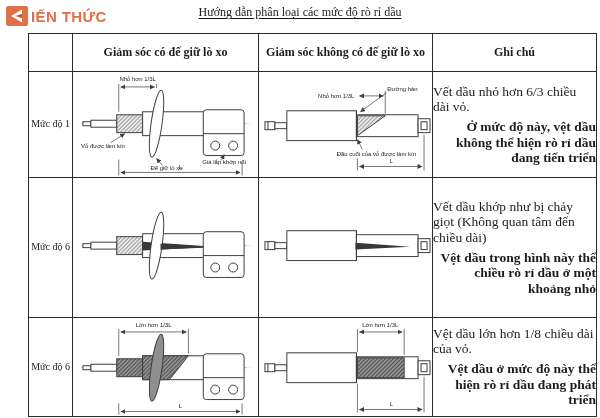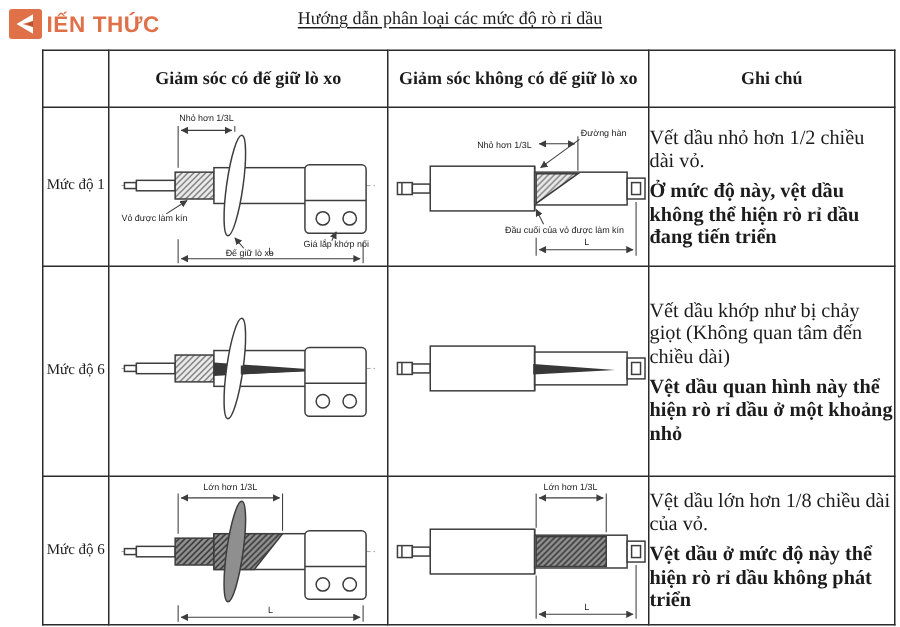--- a/index.html
+++ b/index.html
@@ -23,21 +23,21 @@
     position:absolute; left:28px; top:33px; width:568px; height:382px;
     border-collapse:collapse; table-layout:fixed;
   }
   table.cls td, table.cls th { border:1px solid #2b2b2b; padding:0; vertical-align:middle; }
   th.hd { font-weight:bold; font-size:12px; text-align:center; padding:2px 8px; line-height:1.2; }
   td.level { font-size:10px; text-align:center; padding:0 5px; line-height:1.25; }
   td.diag { vertical-align:middle; }
   td.diag svg { display:block; width:100%; height:100%; }
   td.note { vertical-align:top; padding:2px 4px 2px 5px; }
   .note-n { font-size:13.5px; line-height:1.16; }
-  .note-b { font-size:13.5px; line-height:1.16; font-weight:bold; margin-top:4px; }
+  .note-b { font-size:13.5px; line-height:1.16; font-weight:bold; margin-top:4px;text-align:right; }
   
   .ln  { fill:none; stroke:#3d3d3d; stroke-width:1; }
   .lnw { fill:#ffffff; stroke:#3d3d3d; stroke-width:1; }
   .lnf { fill:url(#hatch); stroke:#3d3d3d; stroke-width:1; }
   .lnd { fill:url(#hatchDark); stroke:#3d3d3d; stroke-width:1; }
   .cl  { fill:none; stroke:#9a9a9a; stroke-width:.6; stroke-dasharray:6 2 1.5 2; }
   .dim { fill:none; stroke:#3d3d3d; stroke-width:.7; }
   .am  { marker-end:url(#ma); }
   .as  { marker-start:url(#ma); }
   .dt  { font-family:"Liberation Sans", sans-serif; font-size:6px; fill:#1d1d1d; }
@@ -143,21 +143,21 @@
           <text class="dt" x="118" y="84" text-anchor="middle">Đầu cuối của vỏ được làm kín</text>
           <line class="dim am" x1="104" y1="78" x2="99" y2="68"></line>
           <line class="dim" x1="99" y1="87" x2="99" y2="99"></line>
           <line class="dim" x1="166" y1="63" x2="166" y2="99"></line>
           <line class="dim am as" x1="101" y1="95" x2="164" y2="95"></line>
           <text class="dt" x="133" y="92" text-anchor="middle">L</text>
         </svg>
       </td>
 
       <td class="note">
-        <div class="note-n">Vết dầu nhỏ hơn 1/2 chiều dài vỏ.</div>
+        <div class="note-n">Vết dầu nhỏ hơn 6/3 chiều dài vỏ.</div>
         <div class="note-b">Ở mức độ này, vệt dầu không thể hiện rò rỉ dầu đang tiến triển</div>
       </td>
     </tr>
 
     <tr style="height:139px">
       <td class="level">Mức độ 6</td>
 
       <td class="diag">
         <svg viewBox="0 0 186 139">
           <line class="cl" x1="8" y1="68" x2="178" y2="68"></line>
@@ -185,21 +185,21 @@
           <rect class="lnw" x="98" y="57" width="62" height="22"></rect>
           <rect class="lnw" x="160" y="61" width="12" height="14"></rect>
           <rect class="ln" x="163" y="64" width="6" height="8"></rect>
           <line class="ln" x1="98" y1="53" x2="98" y2="83"></line>
           <polygon class="blob" points="97,65 152,69 97,72"></polygon>
         </svg>
       </td>
 
       <td class="note">
         <div class="note-n">Vết dầu khớp như bị chảy giọt (Không quan tâm đến chiều dài)</div>
-        <div class="note-b">Vệt dầu quan hình này thể hiện rò rỉ dầu ở một khoảng nhỏ</div>
+        <div class="note-b">Vệt dầu trong hình này thể chiều rò rỉ dầu ở một khoảng nhỏ</div>
       </td>
     </tr>
 
     <tr style="height:99px">
       <td class="level">Mức độ 6</td>
 
       <td class="diag">
         <svg viewBox="0 0 186 99">
           <line class="cl" x1="8" y1="50" x2="178" y2="50"></line>
           <rect class="lnw" x="10" y="48" width="8" height="4"></rect>
@@ -241,18 +241,18 @@
           <text class="dt" x="122" y="9" text-anchor="middle">Lớn hơn 1/3L</text>
           <line class="dim" x1="99" y1="66" x2="99" y2="95"></line>
           <line class="dim" x1="166" y1="59" x2="166" y2="95"></line>
           <line class="dim am as" x1="101" y1="92" x2="164" y2="92"></line>
           <text class="dt" x="133" y="89" text-anchor="middle">L</text>
         </svg>
       </td>
 
       <td class="note">
         <div class="note-n">Vệt dầu lớn hơn 1/8 chiều dài của vỏ.</div>
-        <div class="note-b">Vệt dầu ở mức độ này thể hiện rò rỉ dầu không phát triển</div>
+        <div class="note-b">Vệt dầu ở mức độ này thể hiện rò rỉ dầu đang phát triển</div>
       </td>
     </tr>
   </tbody>
     </table>
 </div>
 
 </body></html>

